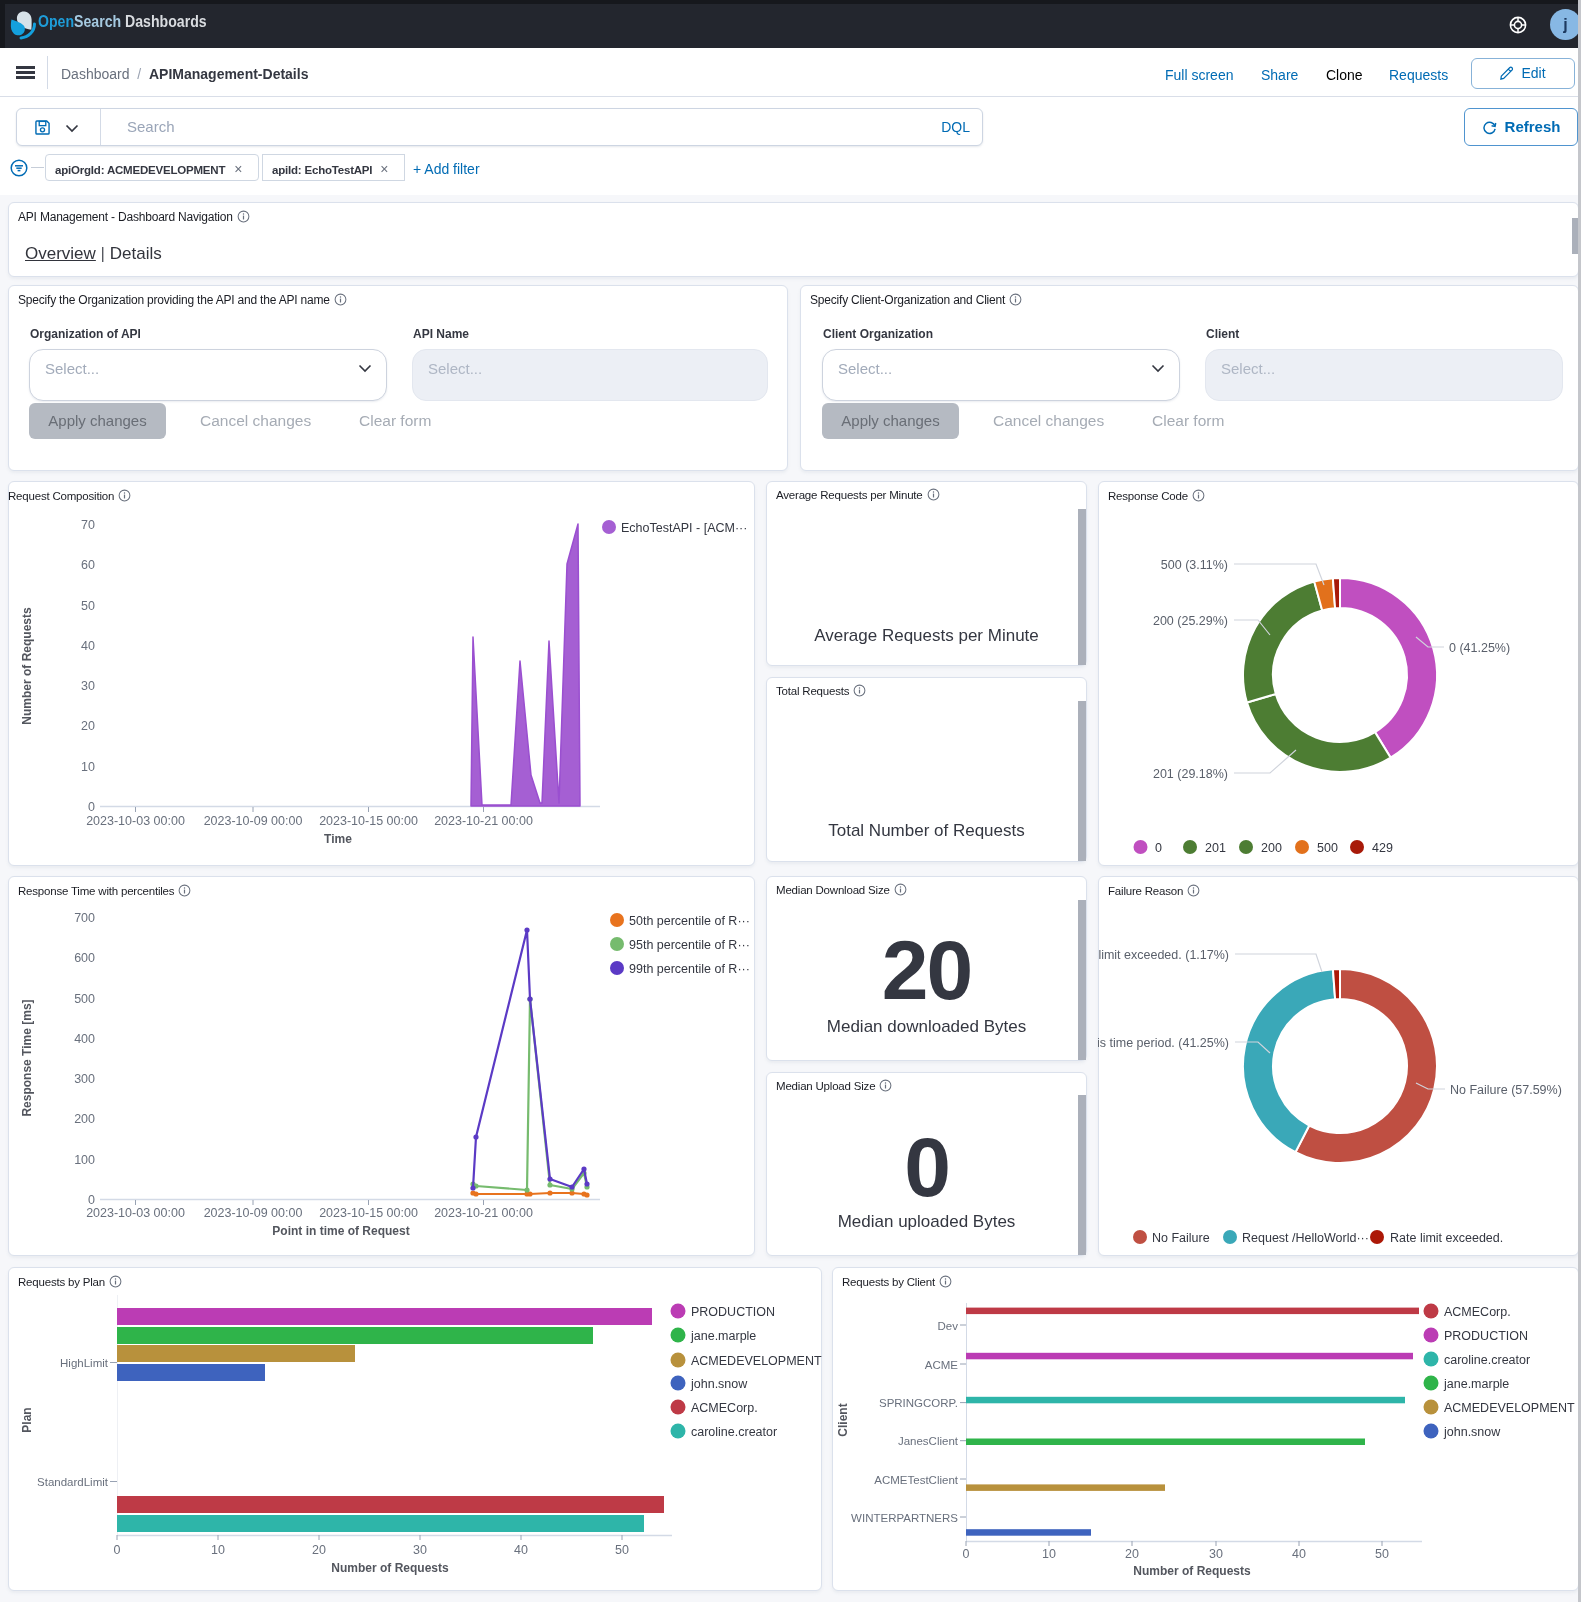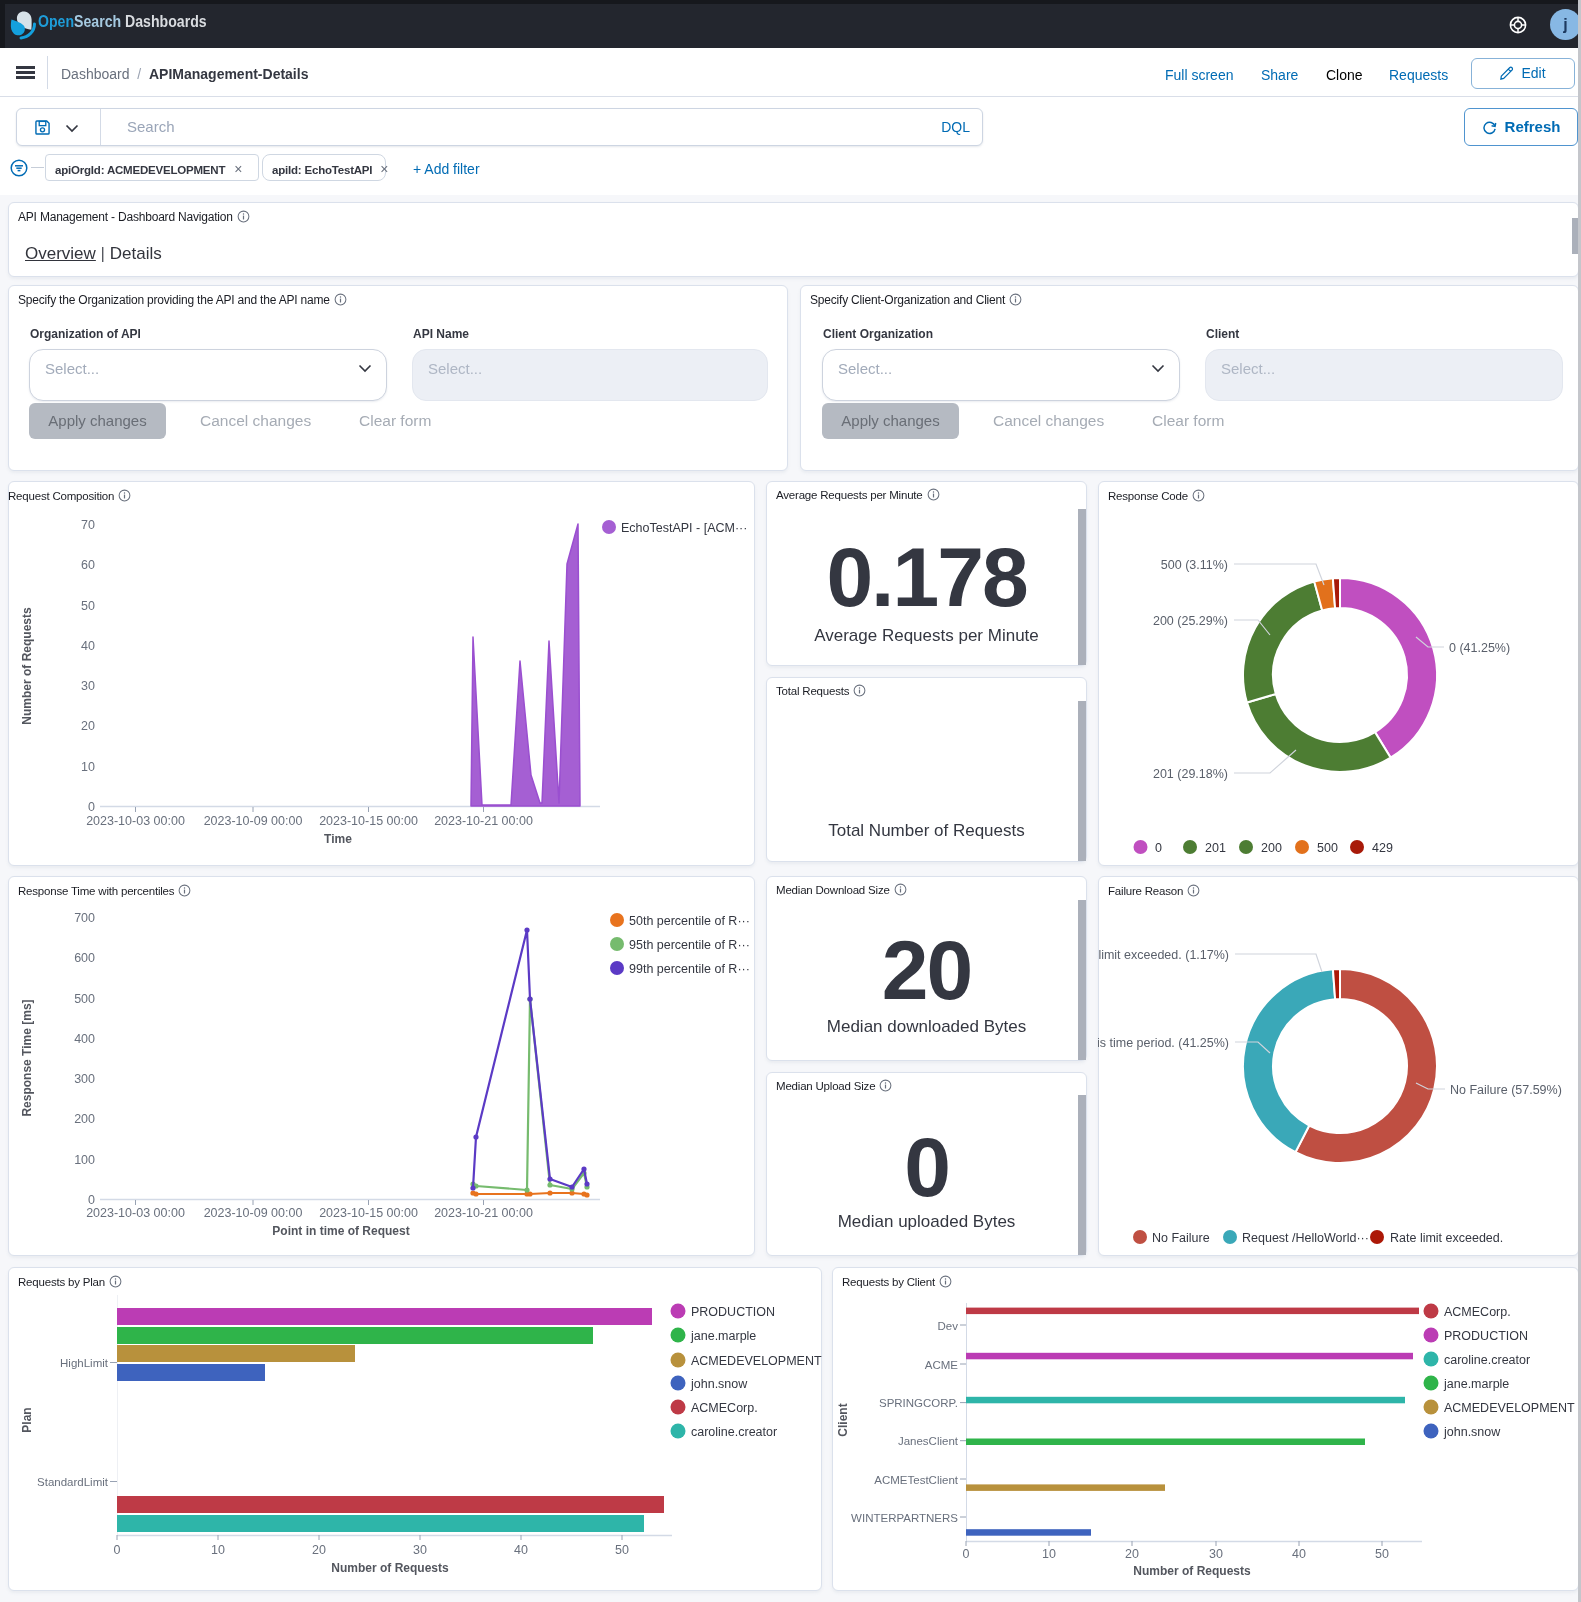--- a/index.html
+++ b/index.html
@@ -79,21 +79,21 @@
       </svg>Refresh</div>
 
 <svg class="abs" style="left:10px;top:159px" width="18" height="18" viewBox="0 0 18 18">
       <circle cx="9" cy="9" r="7.8" fill="none" stroke="#006bb4" stroke-width="1.5"></circle>
       <line x1="5" y1="6.8" x2="13" y2="6.8" stroke="#006bb4" stroke-width="1.5"></line>
       <line x1="6.3" y1="9.2" x2="11.7" y2="9.2" stroke="#006bb4" stroke-width="1.5"></line>
       <line x1="7.6" y1="11.6" x2="10.4" y2="11.6" stroke="#006bb4" stroke-width="1.5"></line>
     </svg>
 <div class="abs" style="left:31px;top:167px;width:13px;height:1px;background:#c6cdd8"></div>
 <div class="abs" style="left:45px;top:154px;width:214px;height:27px;background:#fff;border:1px solid #cfd7e2;border-radius:4px;font-size:11.5px;font-weight:700;letter-spacing:-.2px;color:#343741;padding:6px 0 0 9px;white-space:nowrap">apiOrgId: ACMEDEVELOPMENT <span style="color:#69707d;font-weight:400;margin-left:6px;font-size:14px;letter-spacing:0">×</span></div>
-<div class="abs" style="left:262px;top:154px;width:124px;height:27px;background:#fff;border:1px solid #cfd7e2;border-radius:8px;font-size:11.5px;font-weight:700;letter-spacing:-.2px;color:#343741;padding:6px 0 0 9px;white-space:nowrap">apiId: EchoTestAPI <span style="color:#69707d;font-weight:400;margin-left:5px;font-size:14px;letter-spacing:0">×</span></div>
+<div class="abs" style="left:262px;top:154px;width:143px;height:27px;background:#fff;border:1px solid #cfd7e2;border-radius:0;font-size:11.5px;font-weight:700;letter-spacing:-.2px;color:#343741;padding:6px 0 0 9px;white-space:nowrap">apiId: EchoTestAPI <span style="color:#69707d;font-weight:400;margin-left:5px;font-size:14px;letter-spacing:0">×</span></div>
 <div class="abs" style="left:413px;top:161px;font-size:14px;color:#006bb4">+ Add filter</div>
 
 <div class="panel" style="left:8px;top:202px;width:1571px;height:75px"></div>
 <div class="abs ptitle" style="left:18px;top:210px;font-size:12px">API Management - Dashboard Navigation<svg class="ii" width="13" height="13" viewBox="0 0 14 14">
         <circle cx="7" cy="7" r="5.8" fill="none" stroke="#69707d" stroke-width="1.1"></circle>
         <rect x="6.35" y="6" width="1.3" height="4.2" fill="#69707d"></rect>
         <rect x="6.35" y="3.6" width="1.3" height="1.4" fill="#69707d"></rect>
       </svg></div>
 <div class="abs" style="left:25px;top:244px;font-size:17px;color:#32343c">
 <span style="text-decoration:underline">Overview</span> <span style="color:#55585f">|</span> <span style="">Details</span></div>
@@ -140,21 +140,20 @@
 <div class="btn-apply" style="left:822px;top:403px;width:137px">Apply changes</div>
 <div class="btn-ghost" style="left:993px;top:412px">Cancel changes</div>
 <div class="btn-ghost" style="left:1152px;top:412px">Clear form</div>
 
 <div class="panel" style="left:766px;top:481px;width:321px;height:185px"></div>
 <div class="abs ptitle" style="left:776px;top:488px">Average Requests per Minute<svg class="ii" width="13" height="13" viewBox="0 0 14 14">
         <circle cx="7" cy="7" r="5.8" fill="none" stroke="#69707d" stroke-width="1.1"></circle>
         <rect x="6.35" y="6" width="1.3" height="4.2" fill="#69707d"></rect>
         <rect x="6.35" y="3.6" width="1.3" height="1.4" fill="#69707d"></rect>
       </svg></div>
-<div class="num" style="left:766px;top:529px;font-size:84px">0.178</div>
 <div class="cap" style="left:766px;top:626px">Average Requests per Minute</div>
 <div class="sbar" style="left:1078px;top:509px;width:8px;height:156px"></div>
 
 <div class="panel" style="left:766px;top:677px;width:321px;height:185px"></div>
 <div class="abs ptitle" style="left:776px;top:684px">Total Requests<svg class="ii" width="13" height="13" viewBox="0 0 14 14">
         <circle cx="7" cy="7" r="5.8" fill="none" stroke="#69707d" stroke-width="1.1"></circle>
         <rect x="6.35" y="6" width="1.3" height="4.2" fill="#69707d"></rect>
         <rect x="6.35" y="3.6" width="1.3" height="1.4" fill="#69707d"></rect>
       </svg></div>
 <div class="cap" style="left:766px;top:821px">Total Number of Requests</div>

